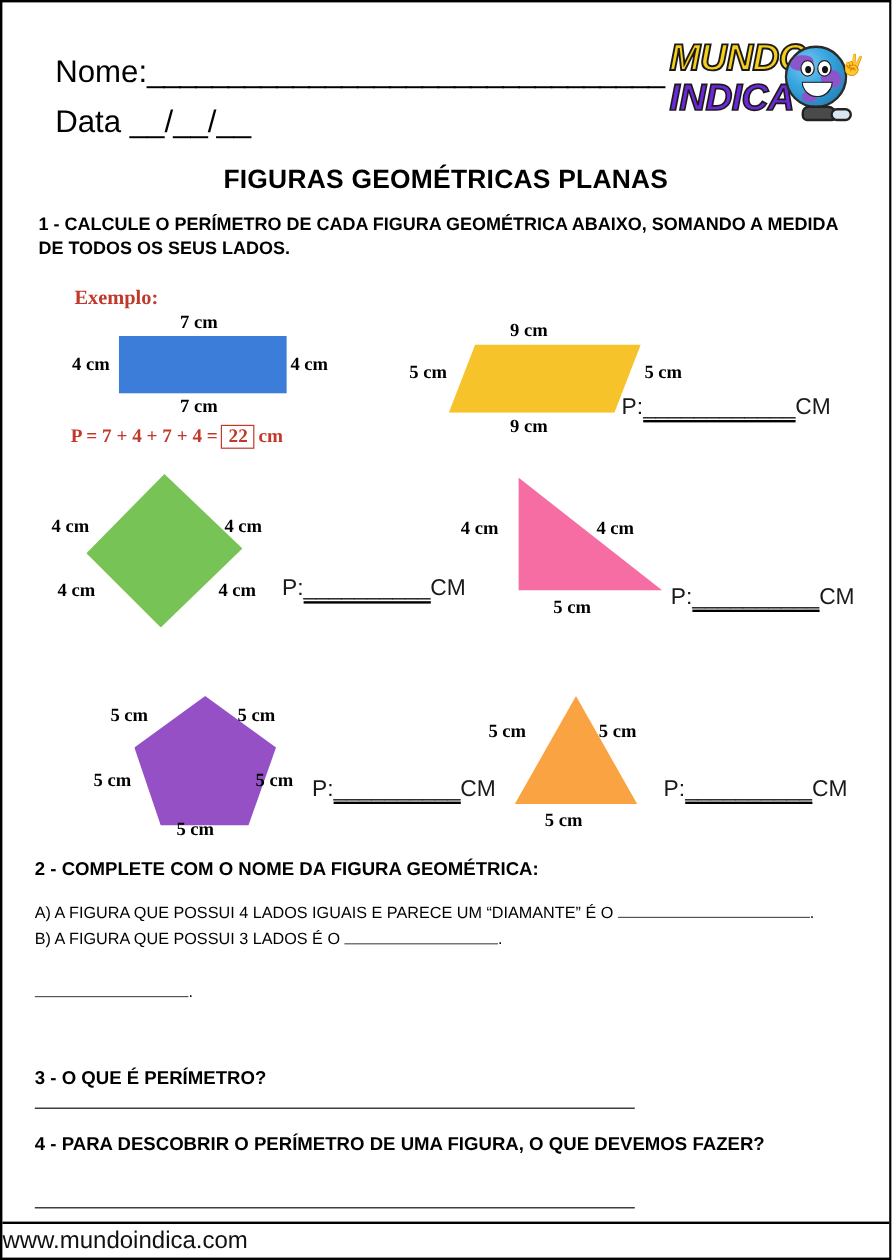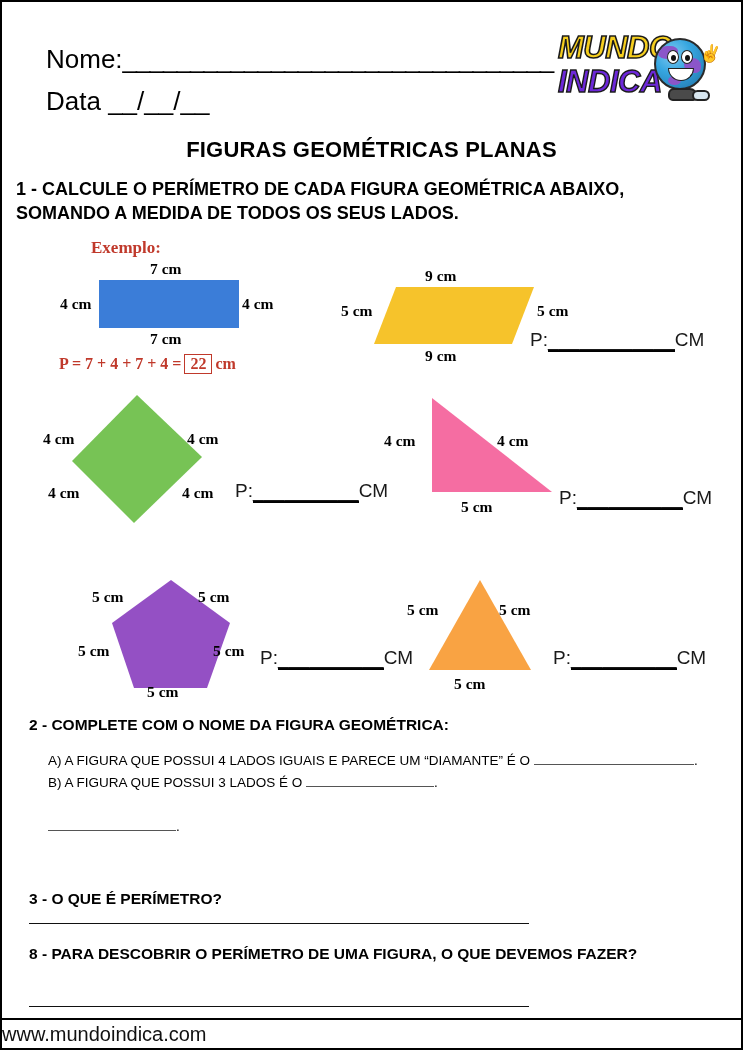--- a/index.html
+++ b/index.html
@@ -59,27 +59,27 @@
   .globe-foot{position:absolute;left:110px;top:58px;width:30px;height:13px;background:#4a4a4a;border:2px solid #222;border-radius:10px 14px 8px 8px;}
   .globe-foot2{position:absolute;left:134px;top:60px;width:18px;height:11px;background:#d8e6ef;border:2px solid #222;border-radius:8px;}
 
   .title {
     position:absolute; left:0; right:0; top:135px;
     text-align:center; font-size:22px; font-weight:bold;
     letter-spacing:0.2px;
   }
   
   .q1 {
-    position:absolute; left:14px; top:176px; width:680px;
-    font-size:18px; font-weight:bold; line-height:1.32;
+    position:absolute; left:30px; top:176px; width:680px;
+    font-size:15px; font-weight:bold; line-height:1.32;
   }
   .exemplo {
     position:absolute; left:60px; top:236px;
     font-family:"Liberation Serif", serif;
-    font-size:17px; font-weight:bold; color:#C0392B;margin-left:29px;
+    font-size:17px; font-weight:bold; color:#C0392B;
   }
   
   .shapes { position:absolute; left:0; top:0; width:743px; height:1050px; }
   .lbl {
     position:absolute;
     font-family:"Liberation Serif", serif;
     font-weight:bold; font-size:15.5px; color:#000;
     white-space:nowrap;
   }
   .pline {
@@ -96,21 +96,21 @@
   .formula .boxed {
     display:inline-block; border:1.4px solid #C0392B;
     padding:0px 5px; margin:0 3px;
   }
   .shp { position:absolute; }
   
   .q2-head {
     position:absolute; left:27px; top:714px;
     font-size:15.5px; font-weight:bold;
   }
-  .q2-list { position:absolute; left:27px; top:748px; width:690px;margin-left:19px; }
+  .q2-list { position:absolute; left:27px; top:748px; width:690px; }
   .q2-list div { font-size:13.5px; line-height:1.62; white-space:nowrap; }
   .q2-list .wrap { white-space:normal; }
   .blank { display:inline-block; border-bottom:1.6px solid #555; vertical-align:baseline; }
   
   .q3-head { position:absolute; left:27px; top:888px; font-size:15.5px; font-weight:bold; }
   .q3-line { position:absolute; left:27px; top:921px; width:500px; border-bottom:1.7px solid #111; }
   .q4-head { position:absolute; left:27px; top:941px; width:680px; font-size:15.5px; font-weight:bold; line-height:1.4; }
   .q4-line { position:absolute; left:27px; top:1004px; width:500px; border-bottom:1.7px solid #111; }
   .foot-rule { position:absolute; left:0; right:0; top:1016px; border-top:2px solid #000; }
   .footer {
@@ -166,21 +166,21 @@
       <span>P = 7 + 4 + 7 + 4 =</span><span class="boxed">22</span><span>cm</span>
     </div>
 
     <svg class="shp" style="left:372px; top:285px;" width="160" height="57" viewBox="0 0 160 57">
       <polygon points="22,0 160,0 138,57 0,57" fill="#F6C32B"></polygon>
     </svg>
     <div class="lbl" style="left:423px; top:265px;">9 cm</div>
     <div class="lbl" style="left:339px; top:300px;">5 cm</div>
     <div class="lbl" style="left:535px; top:300px;">5 cm</div>
     <div class="lbl" style="left:423px; top:345px;">9 cm</div>
-    <div class="pline" style="left:528px; top:327px;">
+    <div class="pline" style="left:516px; top:327px;">
       <span>P:</span><u>____________</u><span>CM</span>
     </div>
 
     <svg class="shp" style="left:70px; top:393px;" width="130" height="128" viewBox="0 0 130 128">
       <polygon points="65,0 130,62 62,128 0,66" fill="#77C355"></polygon>
     </svg>
     <div class="lbl" style="left:41px;  top:428px;">4 cm</div>
     <div class="lbl" style="left:185px; top:428px;">4 cm</div>
     <div class="lbl" style="left:46px;  top:482px;">4 cm</div>
     <div class="lbl" style="left:180px; top:482px;">4 cm</div>
@@ -233,18 +233,18 @@
     </div>
     <div class="wrap">
       <br>
       <span class="blank" style="width:128px;"></span>.
     </div>
   </div>
 
   <div class="q3-head">3 - O QUE É PERÍMETRO?</div>
   <div class="q3-line"></div>
 
-  <div class="q4-head">8 - PARA DESCOBRIR O PERÍMETRO DE UMA FIGURA, O QUE DEVEMOS FAZER?</div>
+  <div class="q4-head">4 - PARA DESCOBRIR O PERÍMETRO DE UMA FIGURA, O QUE DEVEMOS FAZER?</div>
   <div class="q4-line"></div>
 
   <div class="foot-rule"></div>
   <div class="footer">www.mundoindica.com</div>
 </div>
 
 </body></html>

